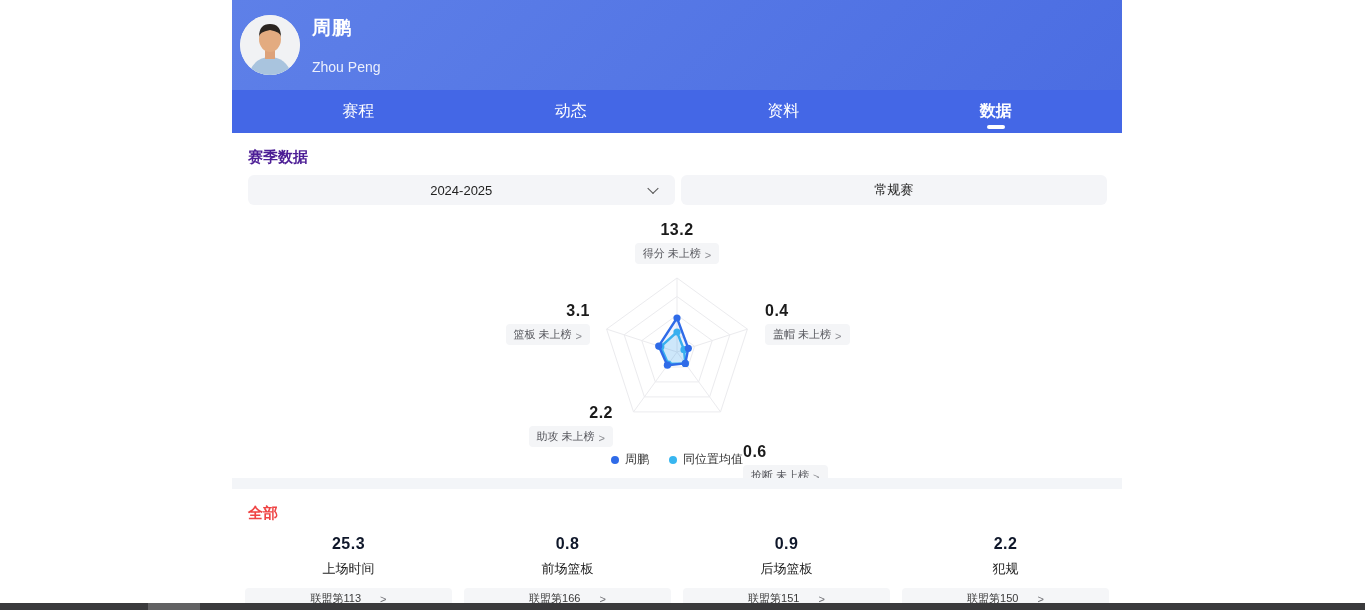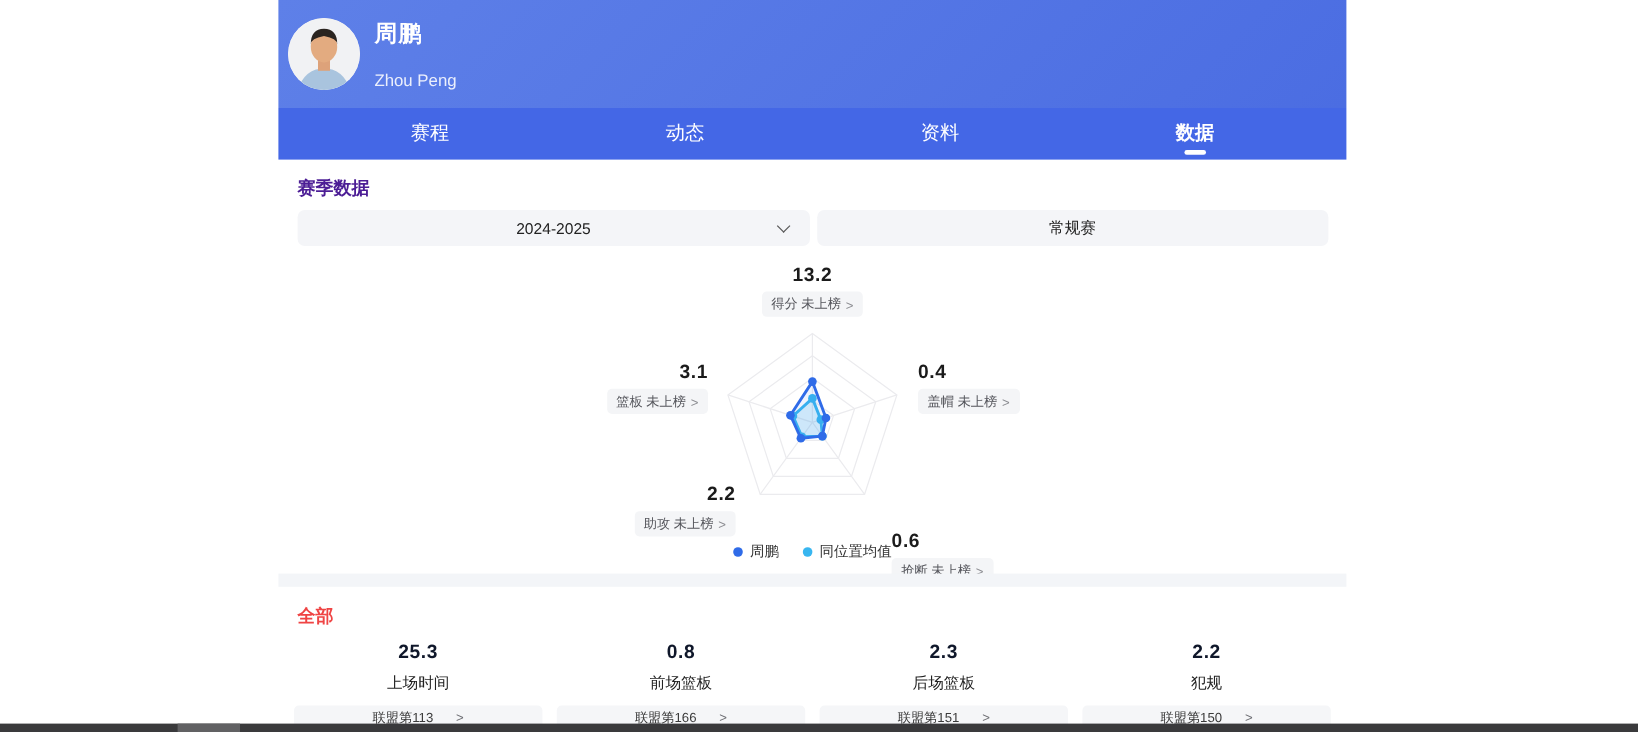--- a/index.html
+++ b/index.html
@@ -206,21 +206,21 @@
         </div>
         <div class="stat-col">
           <div class="stat-val">0.8</div>
           <div class="stat-label">前场篮板</div>
           <div class="stat-rank">
             <span>联盟第166</span>
             <span class="arrow">&gt;</span>
           </div>
         </div>
         <div class="stat-col">
-          <div class="stat-val">2.3</div>
+          <div class="stat-val">0.9</div>
           <div class="stat-label">后场篮板</div>
           <div class="stat-rank">
             <span>联盟第151</span>
             <span class="arrow">&gt;</span>
           </div>
         </div>
         <div class="stat-col">
           <div class="stat-val">2.2</div>
           <div class="stat-label">犯规</div>
           <div class="stat-rank">

